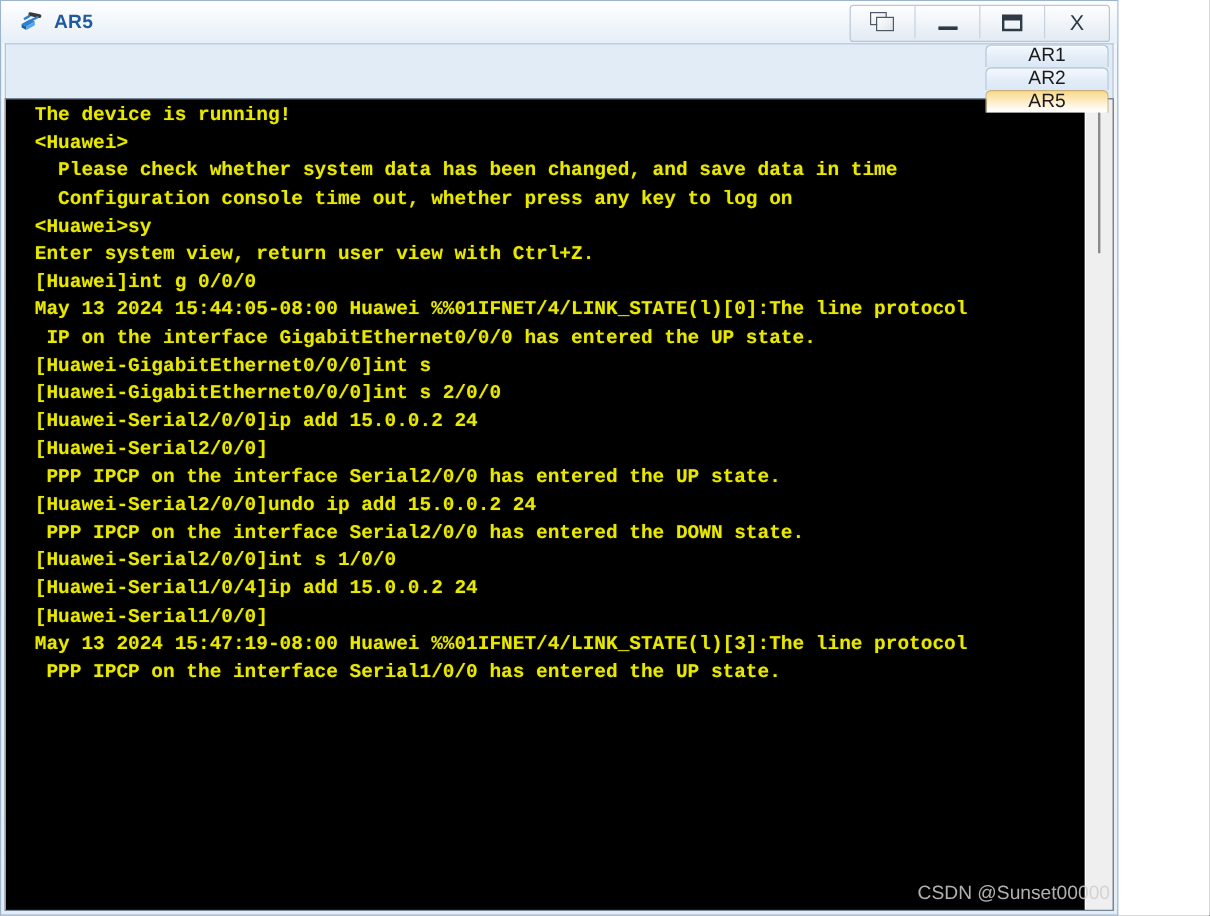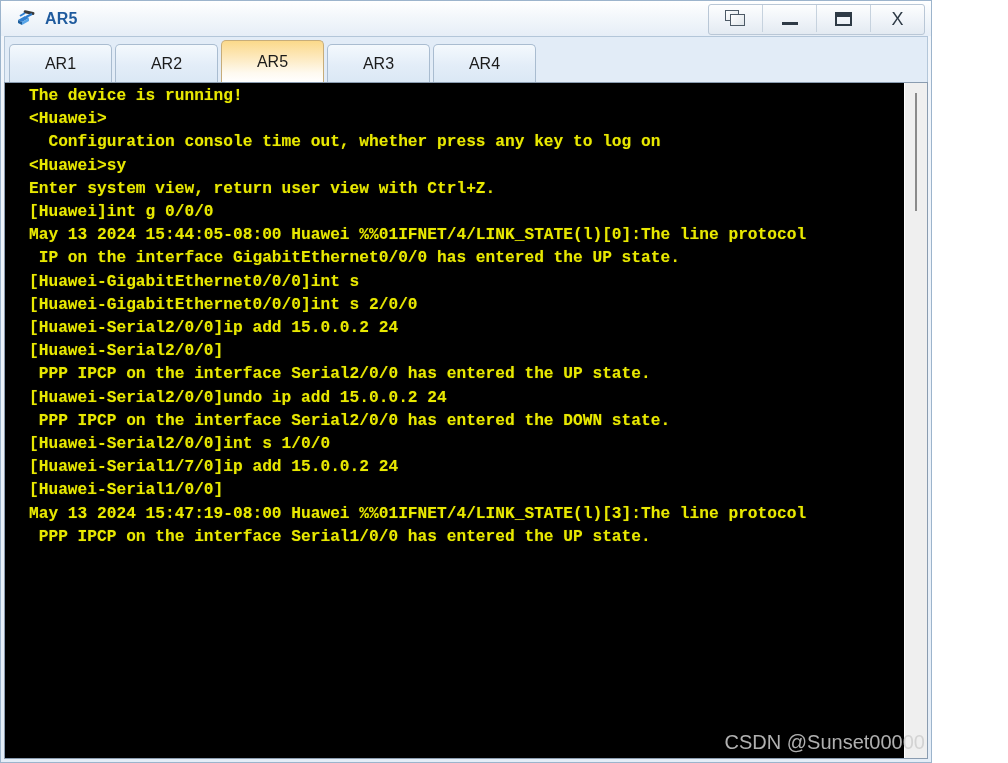--- a/index.html
+++ b/index.html
@@ -103,20 +103,21 @@
     left: 3px; top: 35px;
     right: 3px;
     height: 46px;
     background: #e2ecf7;
     border: 1px solid #b3c6d9;
     border-bottom: none;
     box-sizing: border-box;
     display: flex;
     align-items: flex-end;
     padding-left: 4px;
+    flex-direction: column;
   }
   .tab {
     height: 38px;
     min-width: 103px;
     margin-right: 3px;
     box-sizing: border-box;
     border: 1px solid #a9bcd0;
     border-bottom: none;
     border-radius: 5px 5px 0 0;
     background: linear-gradient(to bottom, #f4f9fd 0%, #e3edf8 55%, #dbe8f5 100%);
@@ -184,21 +185,21 @@
     width: 2px;
     height: 118px;
     background: #8a8a8a;
   }
 
   .watermark {
     position: absolute;
     right: 2px;
     bottom: 4px;
     font-family: "Liberation Sans", sans-serif;
-    font-size: 20px;
+    font-size: 16px;
     color: #cfcfcf;
     opacity: 0.85;
     white-space: nowrap;
     pointer-events: none;
   }
 </style>
 </head>
 <body>
 
 <div class="window">
@@ -252,37 +253,38 @@
       <span>AR4</span>
     </div>
   </div>
 
   <div class="terminal-wrap">
     <div class="terminal" id="terminal" style="color: rgb(232, 232, 0); background: rgb(0, 0, 0); padding-left: 24px;">
         <div class="term-line">The device is running!</div>
         <div class="term-line"></div>
         <div class="term-line">&lt;Huawei&gt;</div>
         <div class="term-line"></div>
+        <div class="term-line">  Please check whether system data has been changed, and save data in time</div>
         <div class="term-line"></div>
         <div class="term-line">  Configuration console time out, whether press any key to log on</div>
         <div class="term-line"></div>
         <div class="term-line">&lt;Huawei&gt;sy</div>
         <div class="term-line">Enter system view, return user view with Ctrl+Z.</div>
         <div class="term-line">[Huawei]int g 0/0/0</div>
         <div class="term-line">May 13 2024 15:44:05-08:00 Huawei %%01IFNET/4/LINK_STATE(l)[0]:The line protocol</div>
         <div class="term-line"> IP on the interface GigabitEthernet0/0/0 has entered the UP state.</div>
         <div class="term-line">[Huawei-GigabitEthernet0/0/0]int s</div>
         <div class="term-line">[Huawei-GigabitEthernet0/0/0]int s 2/0/0</div>
         <div class="term-line">[Huawei-Serial2/0/0]ip add 15.0.0.2 24</div>
         <div class="term-line">[Huawei-Serial2/0/0]</div>
         <div class="term-line"> PPP IPCP on the interface Serial2/0/0 has entered the UP state.</div>
         <div class="term-line">[Huawei-Serial2/0/0]undo ip add 15.0.0.2 24</div>
         <div class="term-line"> PPP IPCP on the interface Serial2/0/0 has entered the DOWN state.</div>
         <div class="term-line">[Huawei-Serial2/0/0]int s 1/0/0</div>
-        <div class="term-line">[Huawei-Serial1/7/0]ip add 15.0.0.2 24</div>
+        <div class="term-line">[Huawei-Serial1/0/4]ip add 15.0.0.2 24</div>
         <div class="term-line">[Huawei-Serial1/0/0]</div>
         <div class="term-line">May 13 2024 15:47:19-08:00 Huawei %%01IFNET/4/LINK_STATE(l)[3]:The line protocol</div>
         <div class="term-line"> PPP IPCP on the interface Serial1/0/0 has entered the UP state.</div>
       </div>
     <div class="scrollbar">
       <div class="scroll-track"></div>
       <div class="scroll-thumb"></div>
     </div>
     <div class="watermark">CSDN @Sunset00000</div>
   </div>

